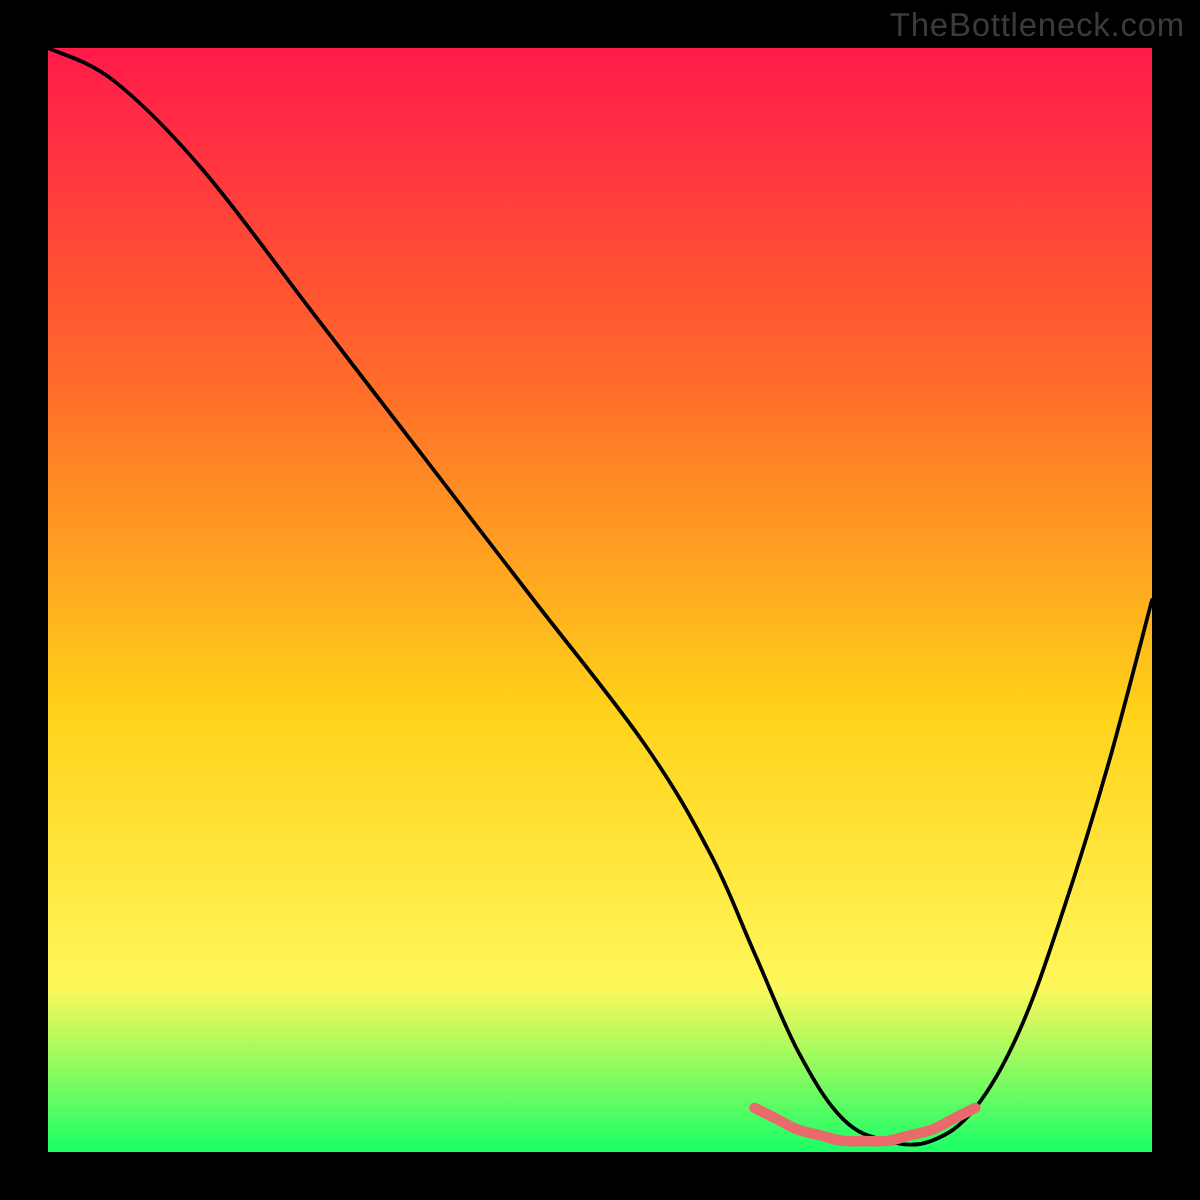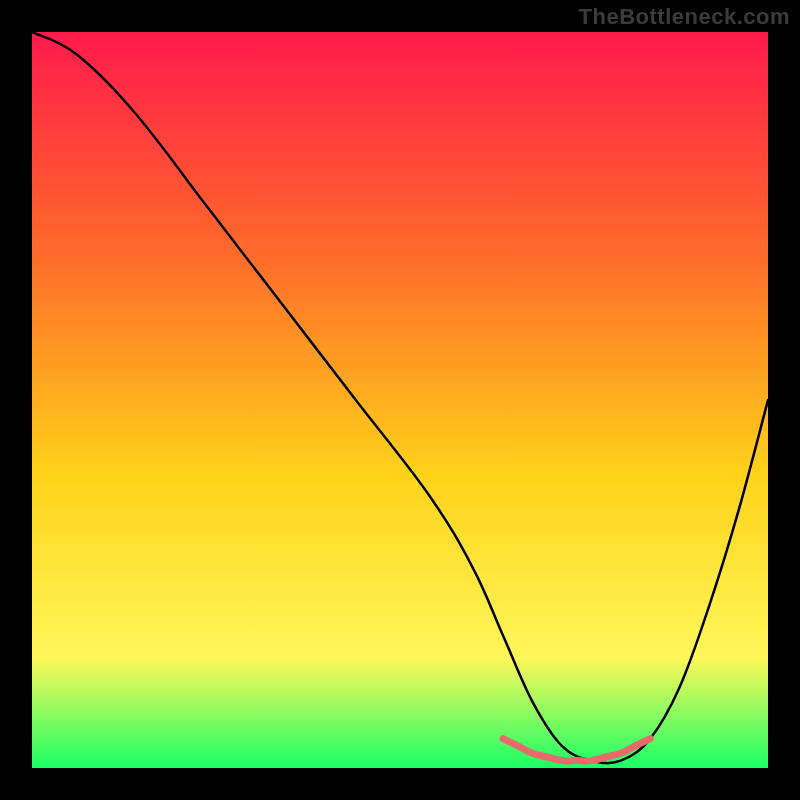--- a/index.html
+++ b/index.html
@@ -16,21 +16,21 @@
     width: 800px;
     height: 800px;
     background: #000;
   }
   .watermark {
     position: absolute;
     top: 4px;
     right: 10px;
     color: #3b3b3b;
     font-size: 22px;
-    font-weight: bold;
+    font-weight: normal;
     letter-spacing: 0.5px;
     z-index: 3;
   }
   .plot-wrap {
     position: absolute;
     left: 32px;
     top: 32px;
     width: 736px;
     height: 736px;
   }

